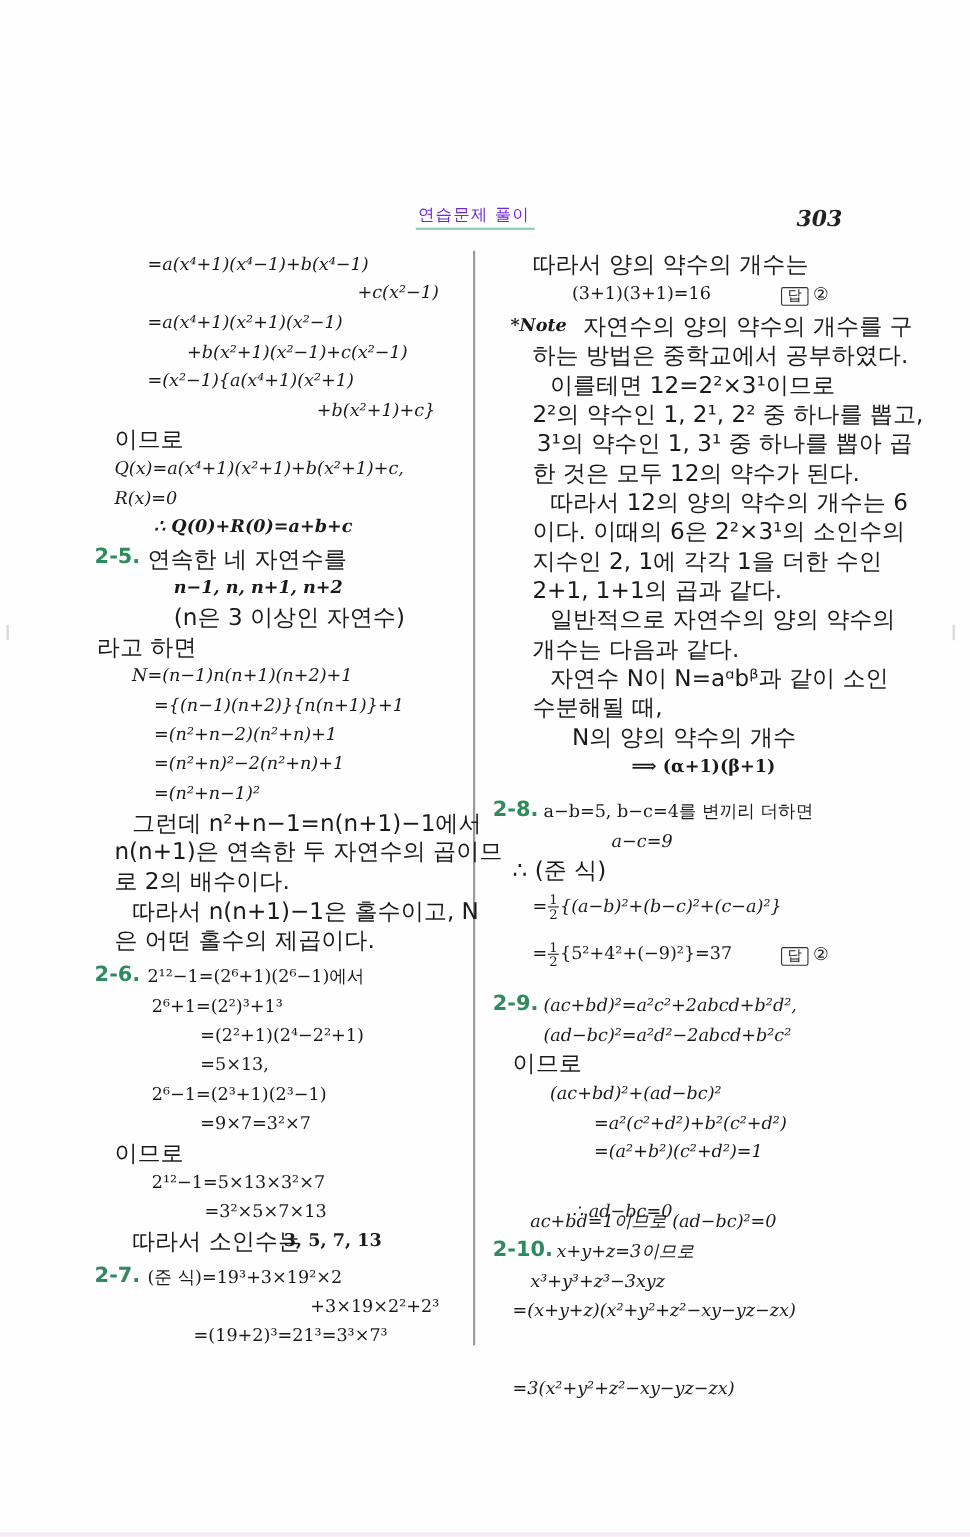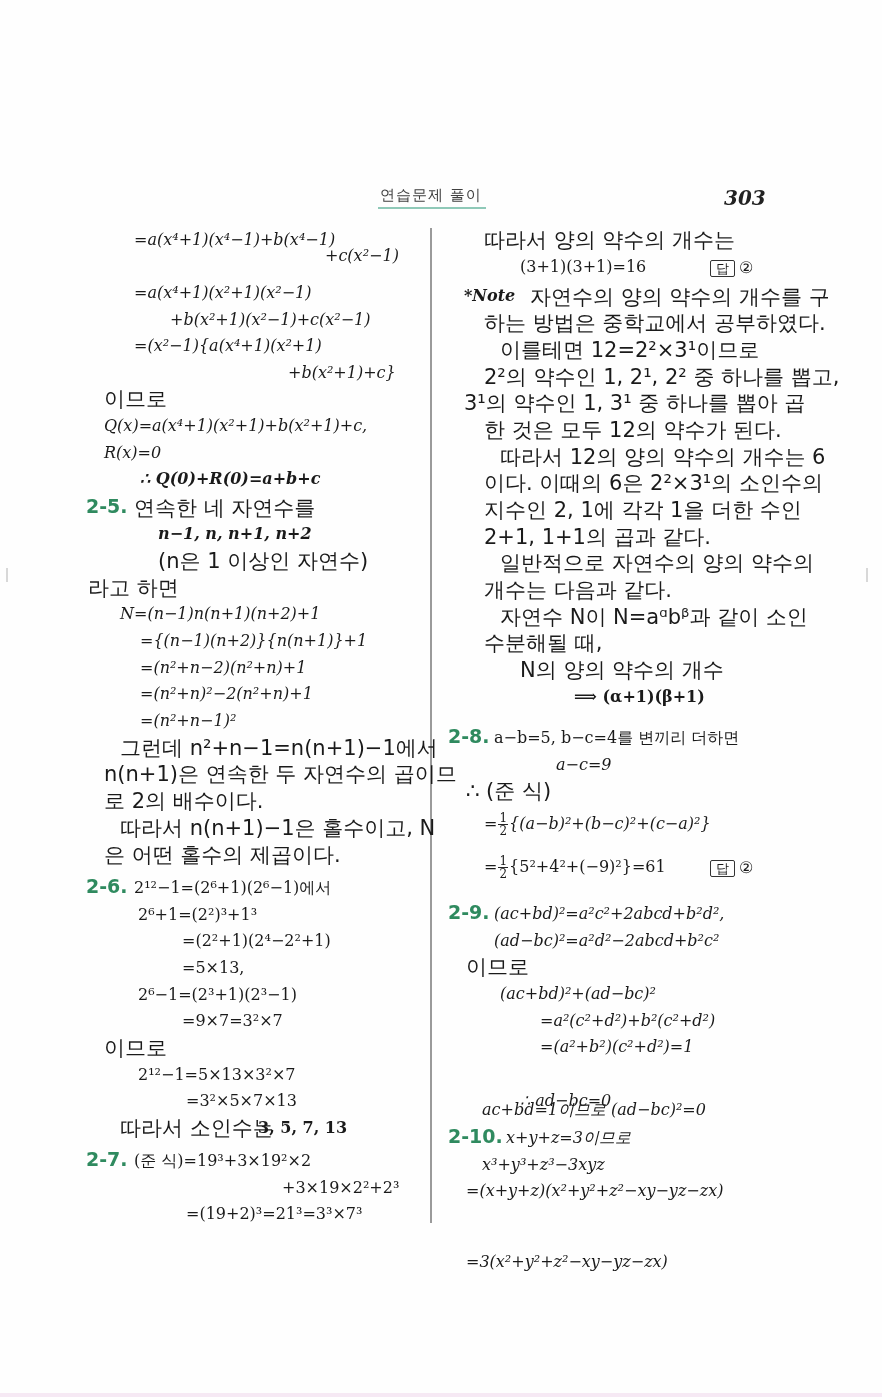--- a/index.html
+++ b/index.html
@@ -1,21 +1,21 @@
 <!DOCTYPE html>
 <html><head>
 <meta charset="utf-8">
 <style>
   html, body { margin:0; padding:0; }
   body { width:882px; height:1397px; background:#fefefe; position:relative; overflow:hidden;
          font-family:"DejaVu Serif", serif; color:#1a1a1a; }
   .bottom-strip { position:absolute; left:0; right:0; bottom:0; height:4px; background:#f6e9f4; }
   .edge-mark { position:absolute; width:2px; height:14px; background:#d8d8d8; top:568px; }
   .header-title { position:absolute; left:378px; top:186px; font-family:"DejaVu Sans", sans-serif;
-                  font-size:15px; color:#404040; letter-spacing:1px; padding:0 4px 2px 2px;
+                  font-size:15px; color:#6d28d9; letter-spacing:1px; padding:0 4px 2px 2px;
                   border-bottom:2px solid #8fc9b8; }
   .page-num { position:absolute; left:724px; top:186px; font-family:"DejaVu Serif", serif;
               font-style:italic; font-weight:bold; font-size:20px; color:#222; }
   .col-divider { position:absolute; left:430px; top:228px; width:1.5px; height:995px; background:#9a9a9a; }
   .line { position:absolute; white-space:nowrap; font-size:16px; line-height:20px; }
   .hangul { font-family:"DejaVu Sans", sans-serif; font-size:21px; }
   .b { font-weight:bold; }
   .i { font-style:italic; }
   .pnum { font-family:"DejaVu Sans", sans-serif; font-weight:bold; color:#2f8a5f; font-size:19px; }
   .ans-box { display:inline-block; border:1.5px solid #333; border-radius:2px; padding:0 5px;
@@ -30,35 +30,35 @@
 <div class="bottom-strip"></div>
 <div class="edge-mark" style="left:6px"></div>
 <div class="edge-mark" style="left:866px"></div>
 
 <div class="header-title">연습문제 풀이</div>
 <div class="page-num">303</div>
 <div class="col-divider"></div>
 
 <div>
   <div class="line i" style="left:134px;top:230px">=a(x⁴+1)(x⁴−1)+b(x⁴−1)</div>
-  <div class="line i" style="left:325px;top:246px">+c(x²−1)</div>
+  <div class="line i" style="left:325px;top:256px">+c(x²−1)</div>
   <div class="line i" style="left:134px;top:283px">=a(x⁴+1)(x²+1)(x²−1)</div>
   <div class="line i" style="left:170px;top:310px">+b(x²+1)(x²−1)+c(x²−1)</div>
   <div class="line i" style="left:134px;top:336px">=(x²−1){a(x⁴+1)(x²+1)</div>
   <div class="line i" style="left:288px;top:363px">+b(x²+1)+c}</div>
   <div class="line hangul" style="left:104px;top:389px">이므로</div>
   <div class="line i" style="left:104px;top:416px">Q(x)=a(x⁴+1)(x²+1)+b(x²+1)+c,</div>
   <div class="line i" style="left:104px;top:443px">R(x)=0</div>
   <div class="line i b" style="left:140px;top:469px">∴ Q(0)+R(0)=a+b+c</div>
 
   <div>
     <div class="line pnum" style="left:86px;top:496px">2-5.</div>
     <div class="line hangul" style="left:134px;top:498px">연속한 네 자연수를</div>
     <div class="line i b" style="left:158px;top:524px">n−1, n, n+1, n+2</div>
-    <div class="line hangul" style="left:158px;top:551px">(n은 1 이상인 자연수)</div>
+    <div class="line hangul" style="left:158px;top:551px">(n은 3 이상인 자연수)</div>
     <div class="line hangul" style="left:88px;top:578px">라고 하면</div>
     <div class="line i" style="left:120px;top:604px">N=(n−1)n(n+1)(n+2)+1</div>
     <div class="line i" style="left:140px;top:631px">={(n−1)(n+2)}{n(n+1)}+1</div>
     <div class="line i" style="left:140px;top:658px">=(n²+n−2)(n²+n)+1</div>
     <div class="line i" style="left:140px;top:684px">=(n²+n)²−2(n²+n)+1</div>
     <div class="line i" style="left:140px;top:711px">=(n²+n−1)²</div>
     <div class="line hangul" style="left:120px;top:738px">그런데 n²+n−1=n(n+1)−1에서</div>
     <div class="line hangul" style="left:104px;top:764px">n(n+1)은 연속한 두 자연수의 곱이므</div>
     <div class="line hangul" style="left:104px;top:791px">로 2의 배수이다.</div>
     <div class="line hangul" style="left:120px;top:818px">따라서 n(n+1)−1은 홀수이고, N</div>
@@ -77,58 +77,58 @@
     <div class="line" style="left:138px;top:1065px">2¹²−1=5×13×3²×7</div>
     <div class="line" style="left:186px;top:1091px">=3²×5×7×13</div>
     <div class="line hangul" style="left:120px;top:1118px">따라서 소인수는</div>
     <div class="line b" style="left:258px;top:1118px">3, 5, 7, 13</div>
   </div>
 
   <div>
     <div class="line pnum" style="left:86px;top:1149px">2-7.</div>
     <div class="line" style="left:134px;top:1151px">(준 식)=19³+3×19²×2</div>
     <div class="line" style="left:282px;top:1178px">+3×19×2²+2³</div>
-    <div class="line" style="left:186px;top:1204px">=(19+2)³=21³=3³×7³</div>
+    <div class="line" style="left:176px;top:1204px">=(19+2)³=21³=3³×7³</div>
   </div>
 </div>
 
 <div>
   <div class="line hangul" style="left:484px;top:230px">따라서 양의 약수의 개수는</div>
   <div class="line" style="left:520px;top:257px">(3+1)(3+1)=16</div>
   <div class="line" style="left:710px;top:258px">
     <span class="ans-box">답</span><span>②</span>
   </div>
 
   <div>
     <div class="line i b" style="left:464px;top:286px">*Note</div>
     <div class="line hangul" style="left:530px;top:287px">자연수의 양의 약수의 개수를 구</div>
     <div class="line hangul" style="left:484px;top:313px">하는 방법은 중학교에서 공부하였다.</div>
     <div class="line hangul" style="left:500px;top:340px">이를테면 12=2²×3¹이므로</div>
     <div class="line hangul" style="left:484px;top:367px">2²의 약수인 1, 2¹, 2² 중 하나를 뽑고,</div>
-    <div class="line hangul" style="left:464px;top:393px">3¹의 약수인 1, 3¹ 중 하나를 뽑아 곱</div>
+    <div class="line hangul" style="left:488px;top:393px">3¹의 약수인 1, 3¹ 중 하나를 뽑아 곱</div>
     <div class="line hangul" style="left:484px;top:420px">한 것은 모두 12의 약수가 된다.</div>
     <div class="line hangul" style="left:500px;top:447px">따라서 12의 양의 약수의 개수는 6</div>
     <div class="line hangul" style="left:484px;top:473px">이다. 이때의 6은 2²×3¹의 소인수의</div>
     <div class="line hangul" style="left:484px;top:500px">지수인 2, 1에 각각 1을 더한 수인</div>
     <div class="line hangul" style="left:484px;top:527px">2+1, 1+1의 곱과 같다.</div>
     <div class="line hangul" style="left:500px;top:553px">일반적으로 자연수의 양의 약수의</div>
     <div class="line hangul" style="left:484px;top:580px">개수는 다음과 같다.</div>
     <div class="line hangul" style="left:500px;top:607px">자연수 N이 N=aᵅbᵝ과 같이 소인</div>
     <div class="line hangul" style="left:484px;top:633px">수분해될 때,</div>
     <div class="line hangul" style="left:520px;top:660px">N의 양의 약수의 개수</div>
     <div class="line b" style="left:574px;top:687px">⟹ (α+1)(β+1)</div>
   </div>
 
   <div>
     <div class="line pnum" style="left:448px;top:726px">2-8.</div>
     <div class="line" style="left:494px;top:728px">a−b=5, b−c=4를 변끼리 더하면</div>
     <div class="line i" style="left:556px;top:755px">a−c=9</div>
     <div class="line hangul" style="left:466px;top:781px">∴ (준 식)</div>
     <div class="line" style="left:484px;top:812px">=<span class="frac"><span class="num">1</span><span>2</span></span><span class="i">{(a−b)²+(b−c)²+(c−a)²}</span></div>
-    <div class="line" style="left:484px;top:855px">=<span class="frac"><span class="num">1</span><span>2</span></span><span>{5²+4²+(−9)²}=61</span></div>
+    <div class="line" style="left:484px;top:855px">=<span class="frac"><span class="num">1</span><span>2</span></span><span>{5²+4²+(−9)²}=37</span></div>
     <div class="line" style="left:710px;top:858px">
       <span class="ans-box">답</span><span>②</span>
     </div>
   </div>
 
   <div>
     <div class="line pnum" style="left:448px;top:902px">2-9.</div>
     <div class="line i" style="left:494px;top:904px">(ac+bd)²=a²c²+2abcd+b²d²,</div>
     <div class="line i" style="left:494px;top:931px">(ad−bc)²=a²d²−2abcd+b²c²</div>
     <div class="line hangul" style="left:466px;top:957px">이므로</div>

